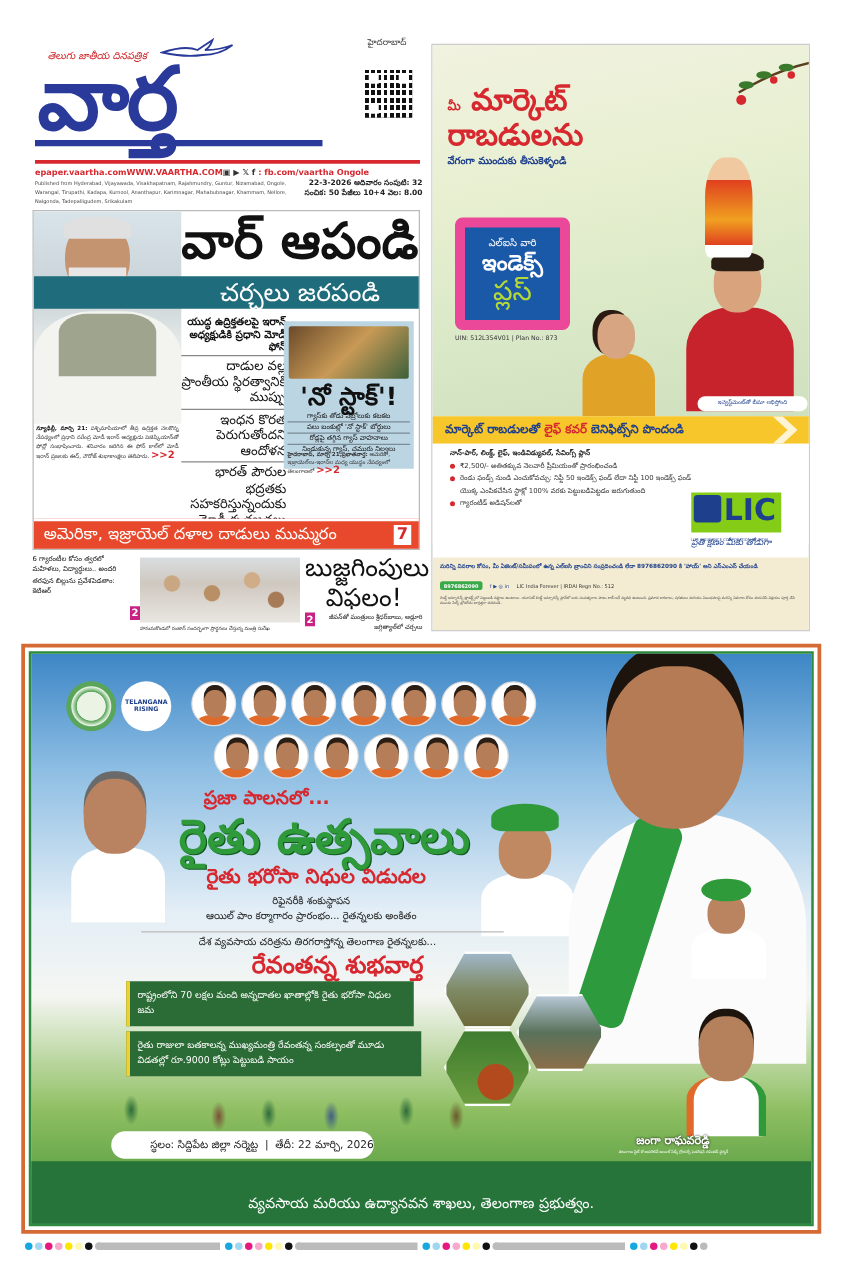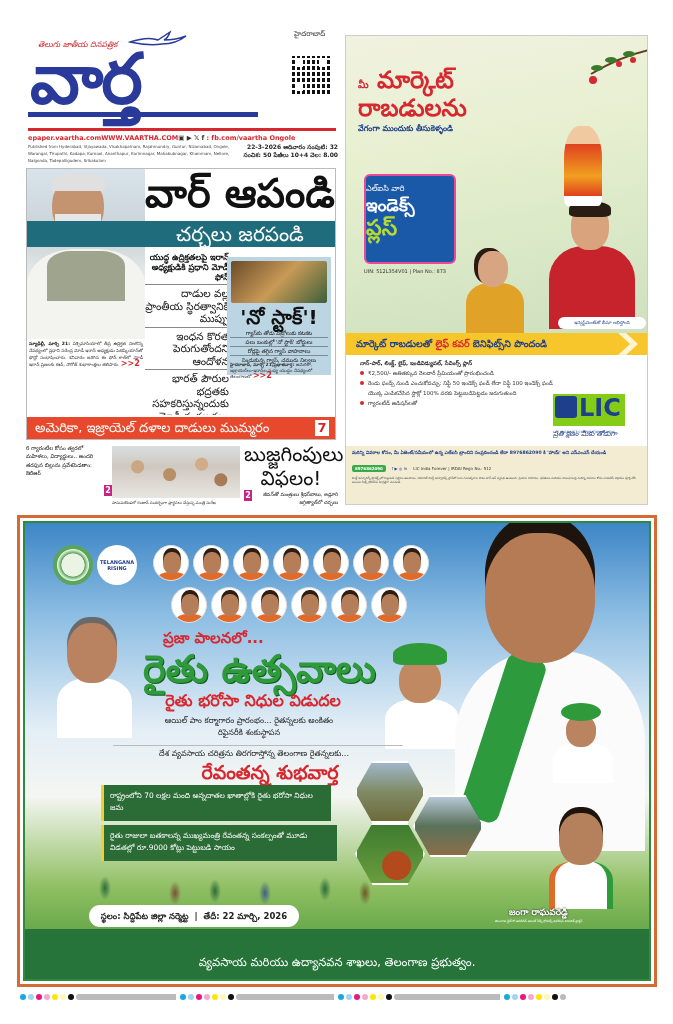--- a/index.html
+++ b/index.html
@@ -64,24 +64,24 @@
 .s2right{left:244px;top:442px;width:94px;text-align:center}
 .s2right .hd{font-size:20px;line-height:24px;color:#111}
 .s2right .tx{font-size:5px;line-height:8px;text-align:right}
 
 .lic{left:345px;top:35px;width:303px;height:470px;border:1px solid #ccc;overflow:hidden}
 .lic-top{left:0;top:0;width:303px;height:297px;background:linear-gradient(170deg,#f1f2e0 0%,#e6efcf 40%,#d9e8c6 70%,#cfe0be 100%)}
 .lic-h1{left:12px;top:30px;font-size:24px;font-weight:bold;color:#d7282f;line-height:28px}
 .lic-h1 small{font-size:10px}
 .lic-h2{left:12px;top:58px;font-size:24px;font-weight:bold;color:#d7282f;line-height:28px}
 .lic-h3{left:12px;top:88px;font-size:8px;color:#1e3f8c;font-weight:bold}
-.idx{left:18px;top:138px;width:92px;height:90px;background:#1a59a8;border:2px solid #ec4899;border-radius:6px;color:#fff;}
+.idx{left:18px;top:138px;width:92px;height:90px;background:#1a59a8;border:8px solid #ec4899;border-radius:6px;color:#fff;text-align:center}
 .idx .a{font-size:8px;margin-top:8px}
 .idx .b{font-size:17px;font-weight:bold;line-height:20px}
-.idx .c{font-size:22px;font-weight:bold;color:#b6d936;line-height:26px}
+.idx .c{font-size:22px;font-weight:normal;color:#b6d936;line-height:26px}
 .uin{left:18px;top:232px;font-size:5px;color:#333}
 .tree{left:225px;top:10px;width:78px;height:40px}
 .boy{left:218px;top:90px;width:38px;height:80px;background:linear-gradient(#f0c9a0 0 18px,#e0401f 18px,#f0a020 50px,#e0401f 70px,#fff 70px);border-radius:40% 40% 10% 10%}
 .man{left:195px;top:168px;width:95px;height:125px}
 .man-head{left:30px;top:0;width:38px;height:46px;border-radius:45%;background:#d9a37e}
 .man-hair{left:28px;top:-3px;width:42px;height:16px;border-radius:50% 50% 20% 20%;background:#2a1d14}
 .man-shirt{left:8px;top:42px;width:86px;height:83px;background:#c7232c;border-radius:40% 40% 0 0}
 .woman{left:120px;top:215px;width:60px;height:82px}
 .woman-head{left:12px;top:0;width:30px;height:36px;border-radius:45%;background:#d7a582;box-shadow:-4px -3px 0 #2a1a12}
 .woman-body{left:0;top:32px;width:58px;height:50px;background:#e1a327;border-radius:40% 40% 0 0}
@@ -138,21 +138,21 @@
 .gbox2{position:absolute;left:76px;top:302px;width:236px;height:36px;background:#2b6b35;color:#fff;font-size:7.5px;line-height:12px;padding:5px 6px;border-left:3px solid #f0d030}
 .hex{position:absolute;width:70px;height:62px;clip-path:polygon(25% 0,75% 0,100% 50%,75% 100%,25% 100%,0 50%);border:2px solid #fff}
 .hex1{left:330px;top:238px;background:linear-gradient(#9fb6c8,#7f8a64 50%,#6d6b3a)}
 .hex2{left:388px;top:272px;background:linear-gradient(#b7c7d6,#59725a 50%,#8b6e4a)}
 .hex3{left:330px;top:300px;background:radial-gradient(circle at 60% 70%,#b24a1e 0 14px,transparent 15px),linear-gradient(#3e7c2f,#6a9c3e)}
 .raghu{position:absolute;left:524px;top:290px;width:64px;height:96px}
 .raghu .h{position:absolute;left:10px;top:0;width:44px;height:52px;border-radius:45%;background:#b5805c;box-shadow:0 -6px 0 #1e140e}
 .raghu .b{position:absolute;left:0;top:48px;width:64px;height:48px;background:#fff;border-radius:40% 40% 0 0;border-left:6px solid #e06a2a;border-right:6px solid #2f9a3a}
 .raghu-name{position:absolute;left:484px;top:384px;font-size:9px;color:#fff;font-weight:bold;text-shadow:0 0 2px #000}
 .raghu-sub{position:absolute;left:470px;top:396px;font-size:3px;color:#fff;width:120px}
-.venue{position:absolute;left:64px;top:382px;width:210px;height:22px;background:#fff;border-radius:11px;font-size:8.5px;line-height:22px;text-align:center;color:#222;font-weight:bold}
+.venue{position:absolute;left:64px;top:382px;width:210px;height:22px;background:#fff;border-radius:11px;font-size:8.5px;line-height:22px;text-align:right;color:#222;font-weight:normal}
 .field-people{position:absolute;left:40px;top:340px;width:440px;height:50px;background:
  radial-gradient(ellipse 6px 12px at 40px 25px,#2d6b3a,transparent),
  radial-gradient(ellipse 6px 12px at 110px 30px,#7a5236,transparent),
  radial-gradient(ellipse 6px 12px at 150px 28px,#2d6b3a,transparent),
  radial-gradient(ellipse 6px 12px at 200px 30px,#415f83,transparent),
  radial-gradient(ellipse 6px 12px at 260px 26px,#2d6b3a,transparent),
  radial-gradient(ellipse 6px 12px at 300px 30px,#6b5a2a,transparent)}
 .footer-band{position:absolute;left:0;top:406px;width:100%;height:54px;background:#26743a}
 .foot1{position:absolute;left:0;top:410px;width:100%;text-align:center;color:#fff;font-size:11.5px;line-height:18px}
 .foot2{position:absolute;left:0;top:430px;width:100%;text-align:center;color:#fff;font-size:11.5px;line-height:18px}
@@ -323,22 +323,22 @@
       </div>
     <div class="farmer">
         <div class="b"></div>
         <div class="h"></div>
         <div class="t"></div>
       </div>
     <div class="praja">ప్రజా పాలనలో...</div>
     <div class="rythu">రైతు ఉత్సవాలు</div>
     <div class="line-red">రైతు భరోసా నిధుల విడుదల</div>
     <div class="line-a">
+        <div>రిఫైనరీకి శంకుస్థాపన</div>
         <div>ఆయిల్ పాం కర్మాగారం ప్రారంభం... రైతన్నలకు అంకితం</div>
-        <div>రిఫైనరీకి శంకుస్థాపన</div>
       </div>
     <div class="hr1"></div>
     <div class="line-b">దేశ వ్యవసాయ చరిత్రను తిరగరాస్తోన్న తెలంగాణ రైతన్నలకు...</div>
     <div class="revanth">రేవంతన్న శుభవార్త</div>
     <div class="gbox1">రాష్ట్రంలోని 70 లక్షల మంది అన్నదాతల ఖాతాల్లోకి రైతు భరోసా నిధుల జమ</div>
     <div class="gbox2">రైతు రాజులా బతకాలన్న ముఖ్యమంత్రి రేవంతన్న సంకల్పంతో మూడు విడతల్లో రూ.9000 కోట్లు పెట్టుబడి సాయం</div>
     <div class="hex hex1"></div>
     <div class="hex hex2"></div>
     <div class="hex hex3"></div>
     <div class="field-people"></div>

